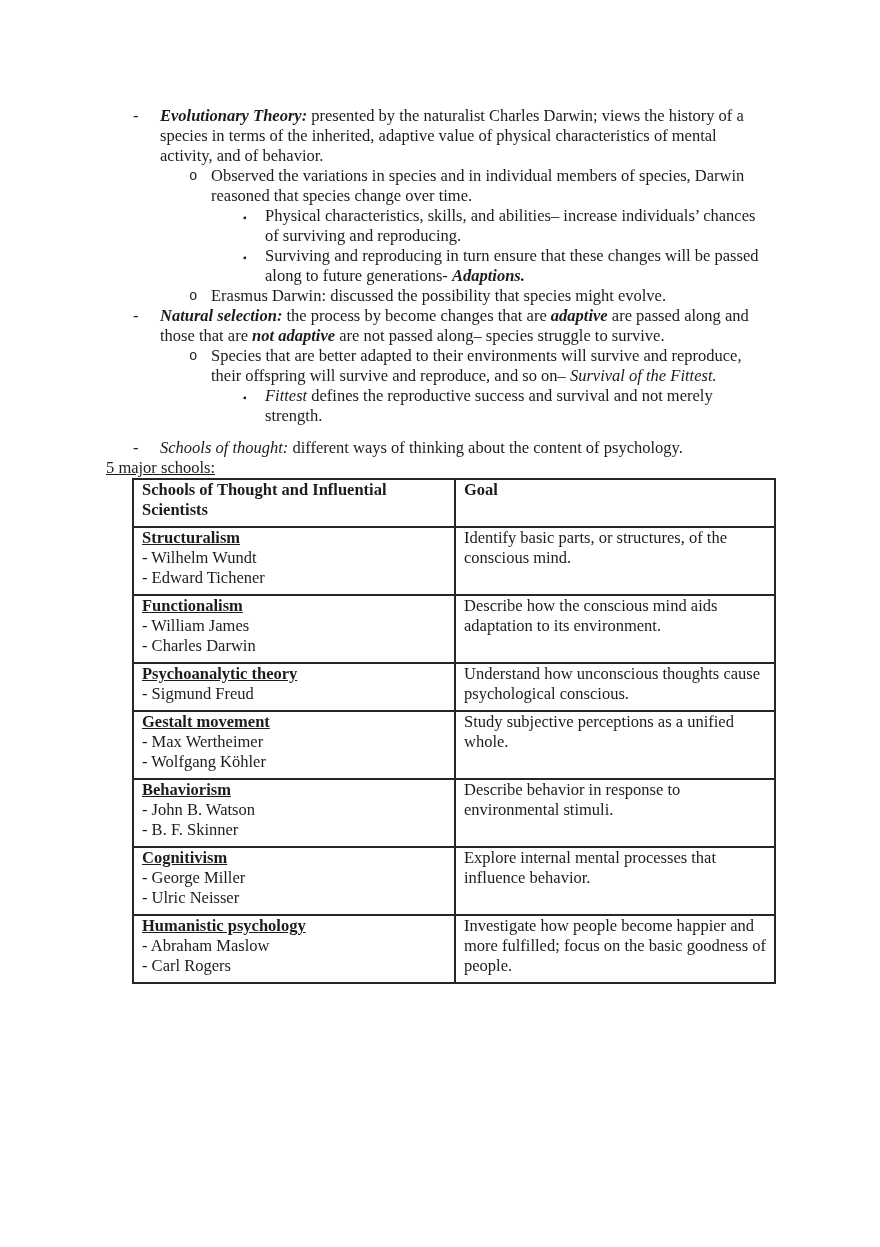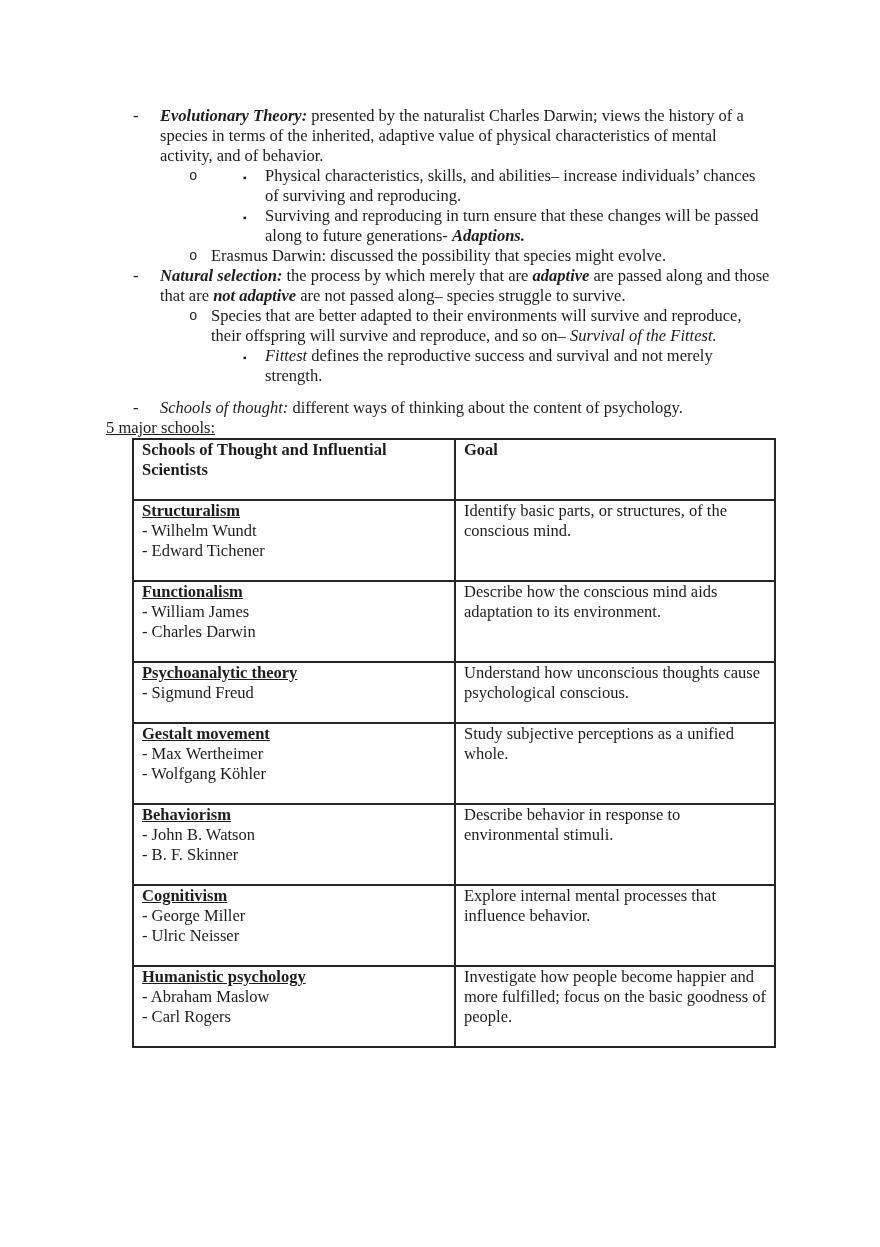--- a/index.html
+++ b/index.html
@@ -53,39 +53,39 @@
     margin-left:132px;
     width:642px;
     border-collapse:collapse;
     table-layout:fixed;
   }
   .schools-table th,
   .schools-table td{
     border:2px solid #262626;
     vertical-align:top;
     text-align:left;
-    padding:0 8px 19px 8px;
+    padding:0 8px 6px 8px;
     font-size:16.5px;
     line-height:20px;
   }
   .schools-table th{font-weight:bold;}
   .school-name{font-weight:bold;text-decoration:underline;}
 </style>
 </head>
 <body>
 
 <div class="page">
 
   <div class="notes" id="notes-list">
       <div class="li lvl1"><span class="mk">-</span><span class="b">Evolutionary Theory:</span><span> presented by the naturalist Charles Darwin; views the history of a species in terms of the inherited, adaptive value of physical characteristics of mental activity, and of behavior.</span></div>
-      <div class="li lvl2"><span class="mk">o</span></div>
+      <div class="li lvl2"><span class="mk">o</span><span>Observed the variations in species and in individual members of species, Darwin reasoned that species change over time.</span></div>
       <div class="li lvl3"><span class="mk">▪</span><span>Physical characteristics, skills, and abilities– increase individuals’ chances of surviving and reproducing.</span></div>
       <div class="li lvl3"><span class="mk">▪</span><span>Surviving and reproducing in turn ensure that these changes will be passed along to future generations- </span><span class="b">Adaptions.</span></div>
       <div class="li lvl2"><span class="mk">o</span><span>Erasmus Darwin: discussed the possibility that species might evolve.</span></div>
-      <div class="li lvl1"><span class="mk">-</span><span class="b">Natural selection:</span><span> the process by which merely that are </span><span class="b">adaptive</span><span> are passed along and those that are </span><span class="b">not adaptive</span><span> are not passed along– species struggle to survive.</span></div>
+      <div class="li lvl1"><span class="mk">-</span><span class="b">Natural selection:</span><span> the process by become changes that are </span><span class="b">adaptive</span><span> are passed along and those that are </span><span class="b">not adaptive</span><span> are not passed along– species struggle to survive.</span></div>
       <div class="li lvl2"><span class="mk">o</span><span>Species that are better adapted to their environments will survive and reproduce, their offspring will survive and reproduce, and so on– </span><span class="bi">Survival of the Fittest.</span></div>
       <div class="li lvl3"><span class="mk">▪</span><span class="bi">Fittest</span><span> defines the reproductive success and survival and not merely strength.</span></div>
     </div>
 
 
   <div class="intro" id="intro-list">
       <div class="li lvl1"><span class="mk">-</span><span class="bi">Schools of thought:</span><span> different ways of thinking about the content of psychology.</span></div>
     </div>
 
   <div class="table-label">5 major schools:</div>

